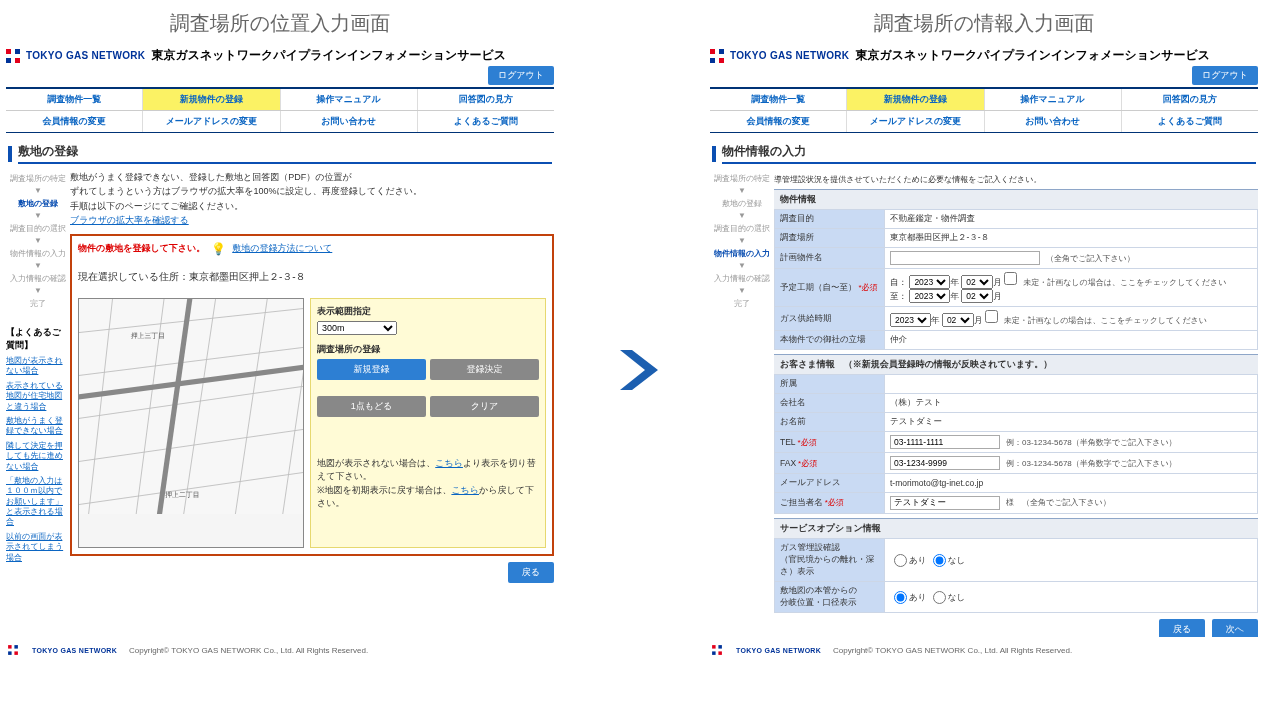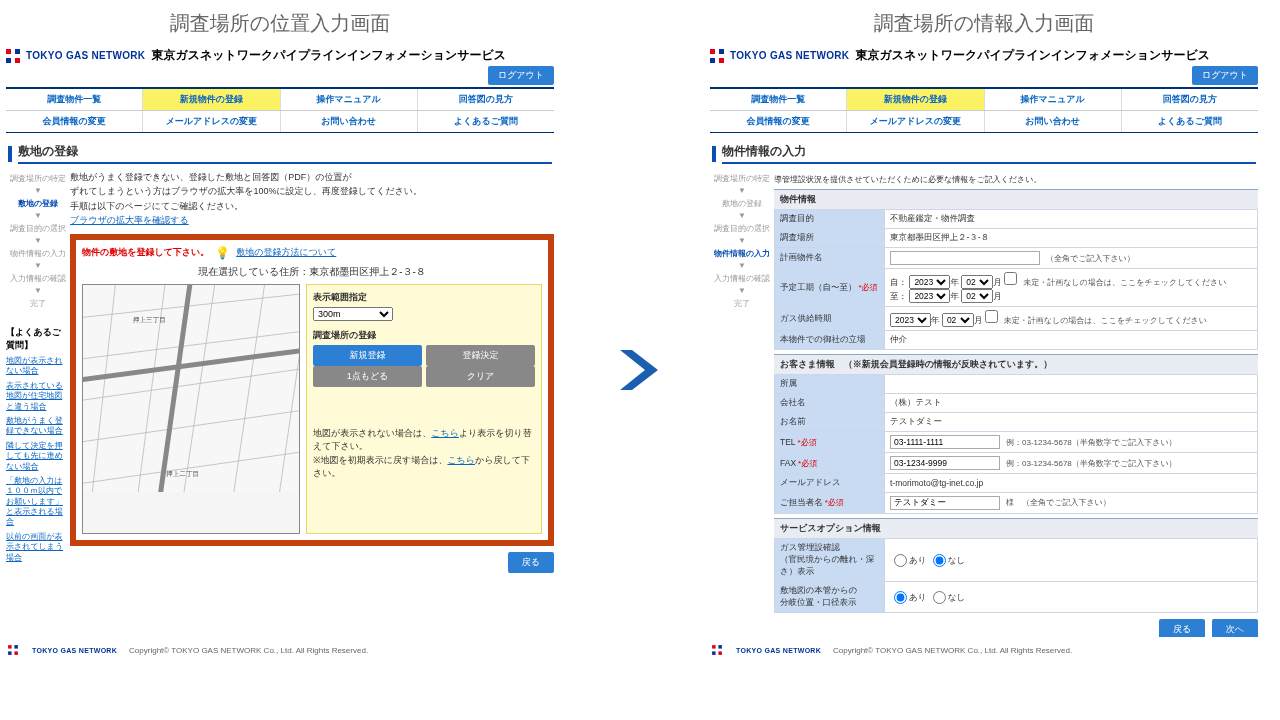--- a/index.html
+++ b/index.html
@@ -41,32 +41,32 @@
   .step { padding: 3px 0; }
   .step.active { color: #0b4fb2; font-weight: bold; }
   .step-sep { font-size: 8px; color: #999; line-height: 1; }
   .faq-head { text-align: left; font-weight: bold; color: #000; margin-top: 14px; font-size: 9px; }
   .faq-item { text-align: left; color: #0b65c2; text-decoration: underline; font-size: 8px; line-height: 1.3; margin-top: 4px; cursor: pointer; }
 
   .main { flex: 1; font-size: 9px; }
   .desc { line-height: 1.6; color: #333; margin-bottom: 6px; }
   .link { color: #0b65c2; text-decoration: underline; cursor: pointer; }
 
-  .reg-box { border: 6px solid #c2410c; padding: 6px; }
+  .reg-box { border: 2px solid #c2410c; padding: 6px; }
   .reg-line { display: flex; align-items: center; gap: 6px; margin-bottom: 4px; }
   .reg-warn { color: #d00; font-weight: bold; }
   .bulb { color: #f5a300; font-size: 12px; }
-  .addr-line { text-align: center; margin: 5px 0; font-size: 10px; }
+  .addr-line { text-align: left; margin: 14px 0; font-size: 10px; }
 
   .map-row { display: flex; gap: 6px; }
   .map { flex: 1; border: 1px solid #888; height: 250px; background: #f5f5f5; position: relative; overflow: hidden; }
   .map-panel { width: 236px; background: #fffbd6; border: 1px solid #e6d86f; padding: 6px; font-size: 9px; }
   .mp-label { font-weight: bold; margin-bottom: 3px; display: block; }
   .mp-sel { width: 80px; font-size: 9px; margin-bottom: 8px; }
-  .mp-btn-row { display: flex; gap: 4px; margin-bottom: 0; }
+  .mp-btn-row { display: flex; gap: 4px; margin-bottom: 16px; }
   .mp-btn { flex: 1; text-align: center; font-size: 9px; padding: 4px 0; border-radius: 2px; border: none; color: #fff; cursor: pointer; }
   .mp-note { margin-top: 40px; line-height: 1.5; }
 
   .footer-btns { text-align: right; margin-top: 6px; }
   .footer-btns .btn { padding: 4px 14px; margin-left: 4px; }
 
   .copyright { font-size: 8px; color: #666; margin-top: 4px; padding: 2px 0; display: flex; align-items: center; gap: 12px; }
 
   
   .info-note { font-size: 8px; color: #333; margin: 4px 0; }

